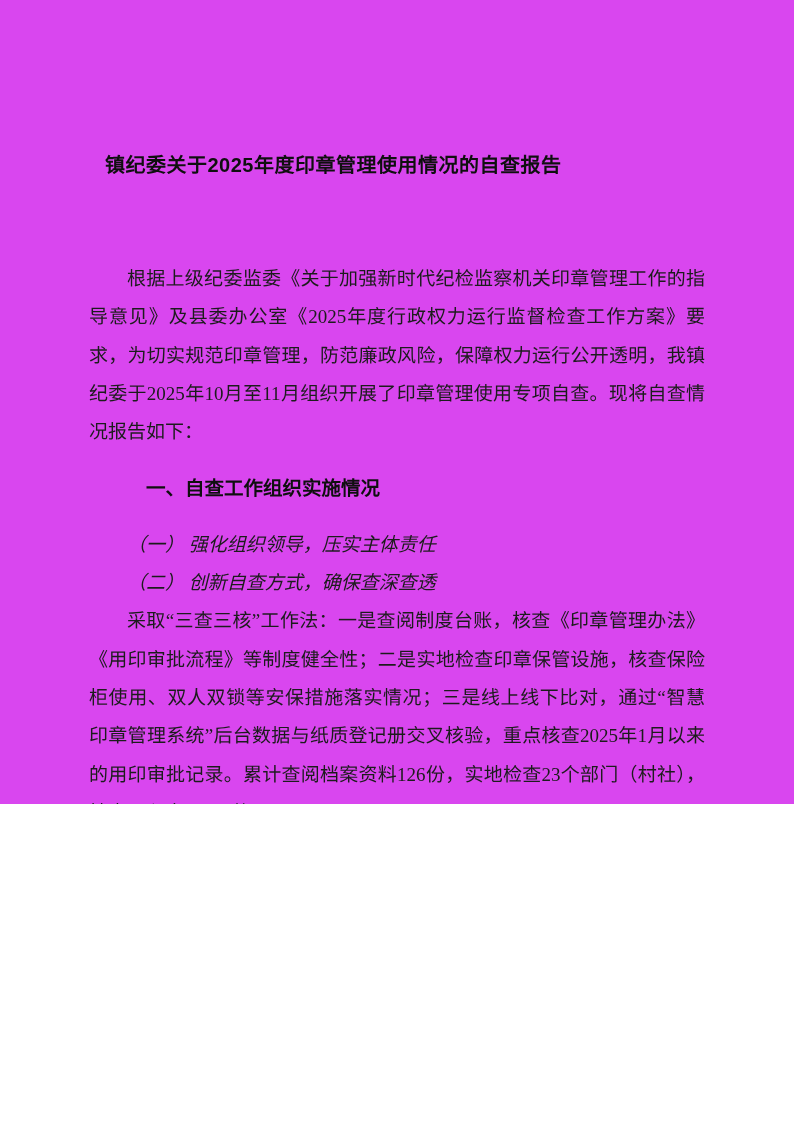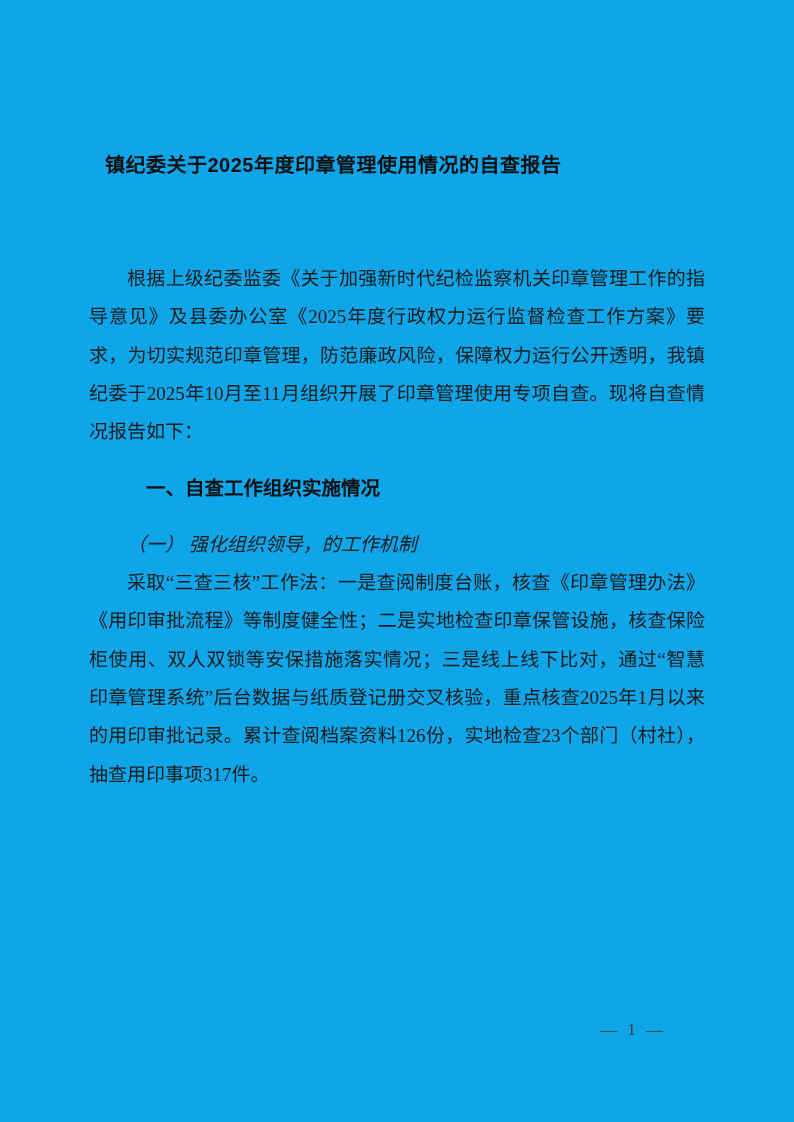--- a/index.html
+++ b/index.html
@@ -3,22 +3,22 @@
 <meta charset="utf-8">
 <style>
   html, body {
     margin: 0;
     padding: 0;
     background: #ffffff;
   }
   .page {
     position: relative;
     width: 794px;
-    height: 1122px;
-    background: #0ea5e9;
+    height: 804px;
+    background: #d946ef;
     overflow: hidden;
     color: #1c1c1c;
   }
   .content {
     position: absolute;
     left: 89px;
     top: 150px;
     width: 616px;
   }
   .doc-title {
@@ -75,23 +75,24 @@
 <body>
 
 <div class="page">
   <div class="content">
     <h1 class="doc-title">镇纪委关于2025年度印章管理使用情况的自查报告</h1>
 
     <p class="para">根据上级纪委监委《关于加强新时代纪检监察机关印章管理工作的指导意见》及县委办公室《2025年度行政权力运行监督检查工作方案》要求，为切实规范印章管理，防范廉政风险，保障权力运行公开透明，我镇纪委于2025年10月至11月组织开展了印章管理使用专项自查。现将自查情况报告如下：</p>
 
     <h2 class="section-heading">一、自查工作组织实施情况</h2>
 
-    <h3 class="sub-heading">（一） 强化组织领导，的工作机制</h3>
+    <h3 class="sub-heading">（一） 强化组织领导，压实主体责任</h3>
 
 
+    <h3 class="sub-heading">（二） 创新自查方式，确保查深查透</h3>
 
     <p class="para">采取“三查三核”工作法：一是查阅制度台账，核查《印章管理办法》《用印审批流程》等制度健全性；二是实地检查印章保管设施，核查保险柜使用、双人双锁等安保措施落实情况；三是线上线下比对，通过“智慧印章管理系统”后台数据与纸质登记册交叉核验，重点核查2025年1月以来的用印审批记录。累计查阅档案资料126份，实地检查23个部门（村社），抽查用印事项317件。</p>
   </div>
 
   <div class="footer">
     <span class="page-number">— 1 —</span>
   </div>
 </div>
 
 </body></html>

